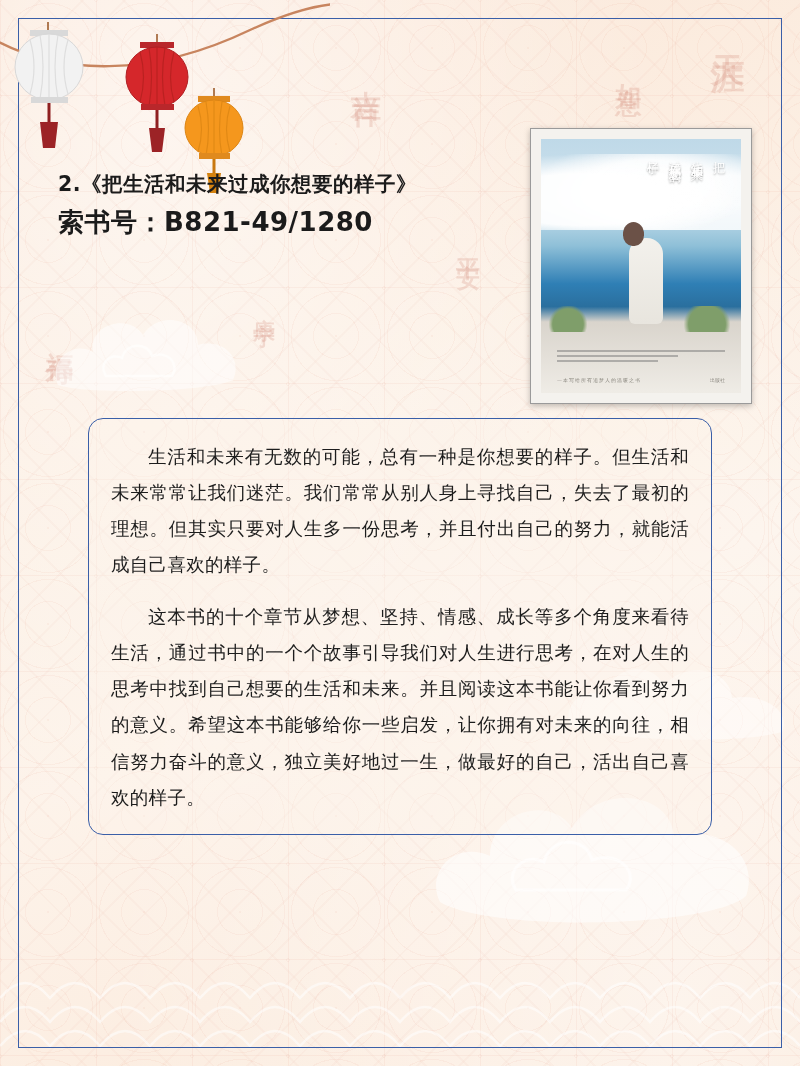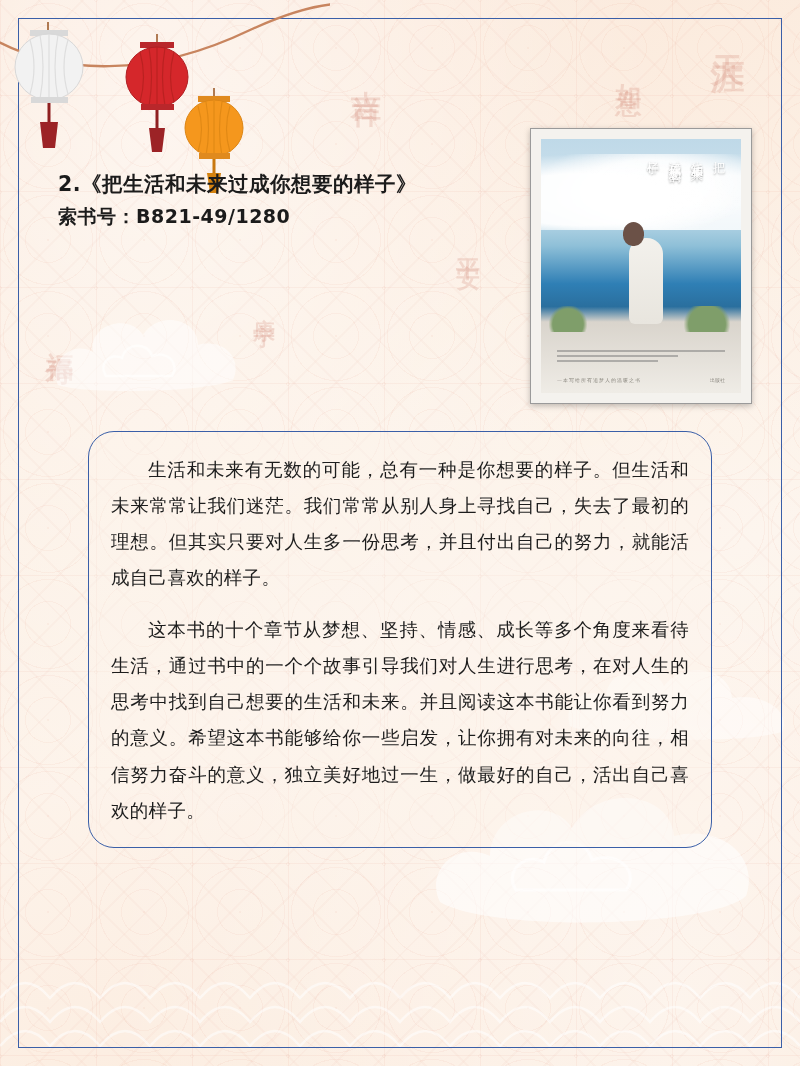--- a/index.html
+++ b/index.html
@@ -90,21 +90,21 @@
   }
   .title-line {
     font-family: "DejaVu Sans", sans-serif;
     font-size: 20.5px;
     font-weight: 700;
     letter-spacing: .5px;
     white-space: nowrap;
   }
   .meta-line {
     font-family: "DejaVu Sans", sans-serif;
-    font-size: 19px;
+    font-size: 26px;
     font-weight: 700;
     letter-spacing: .5px;
     white-space: nowrap;
   }
 
   
   .cover-frame {
     position: absolute;
     left: 530px;
     top: 128px;
@@ -211,25 +211,25 @@
     bottom: 4%;
     font-size: 5px;
     color: #8c8980;
     z-index: 4;
   }
 
   
   .desc-box {
     position: absolute;
     left: 88px;
-    top: 431px;
+    top: 418px;
     width: 624px;
     box-sizing: border-box;
     border: 1.5px solid #3a5fa8;
-    border-radius: 26px;
+    border-radius: 15px;
     padding: 20px 22px 18px 22px;
     background: rgba(253,243,234,.35);
     z-index: 6;
   }
   .desc-p {
     font-family: "DejaVu Sans", sans-serif;
     font-size: 18.5px;
     line-height: 1.95;
     color: #1d1d1d;
     text-indent: 2em;

